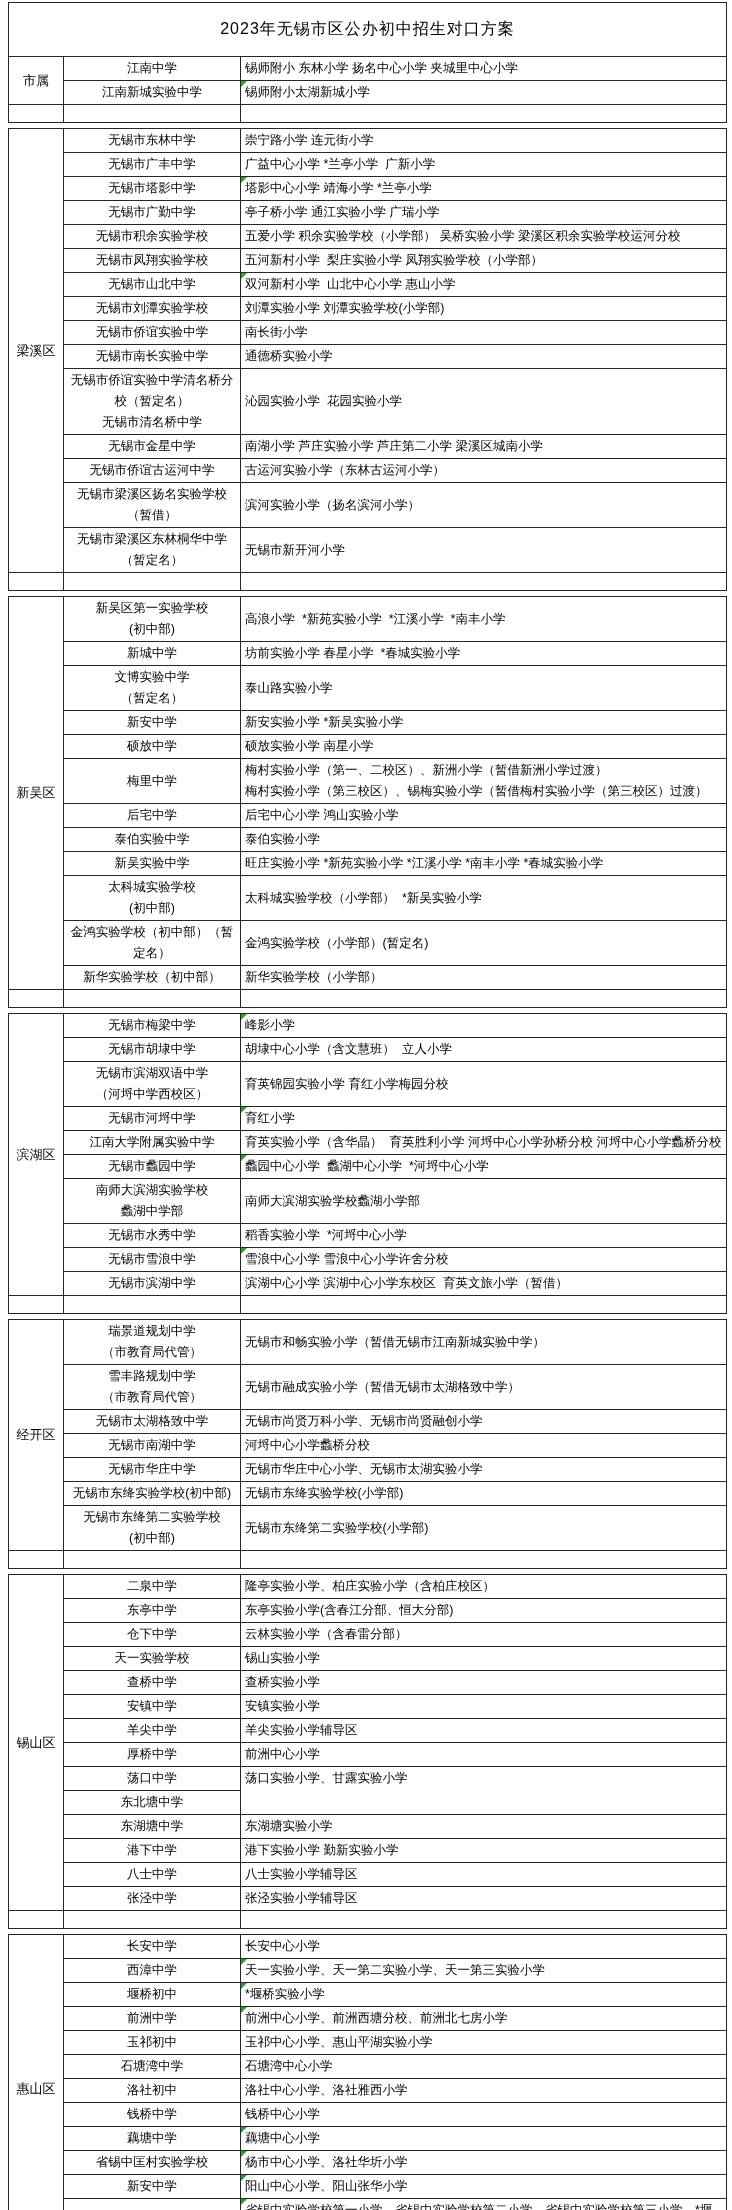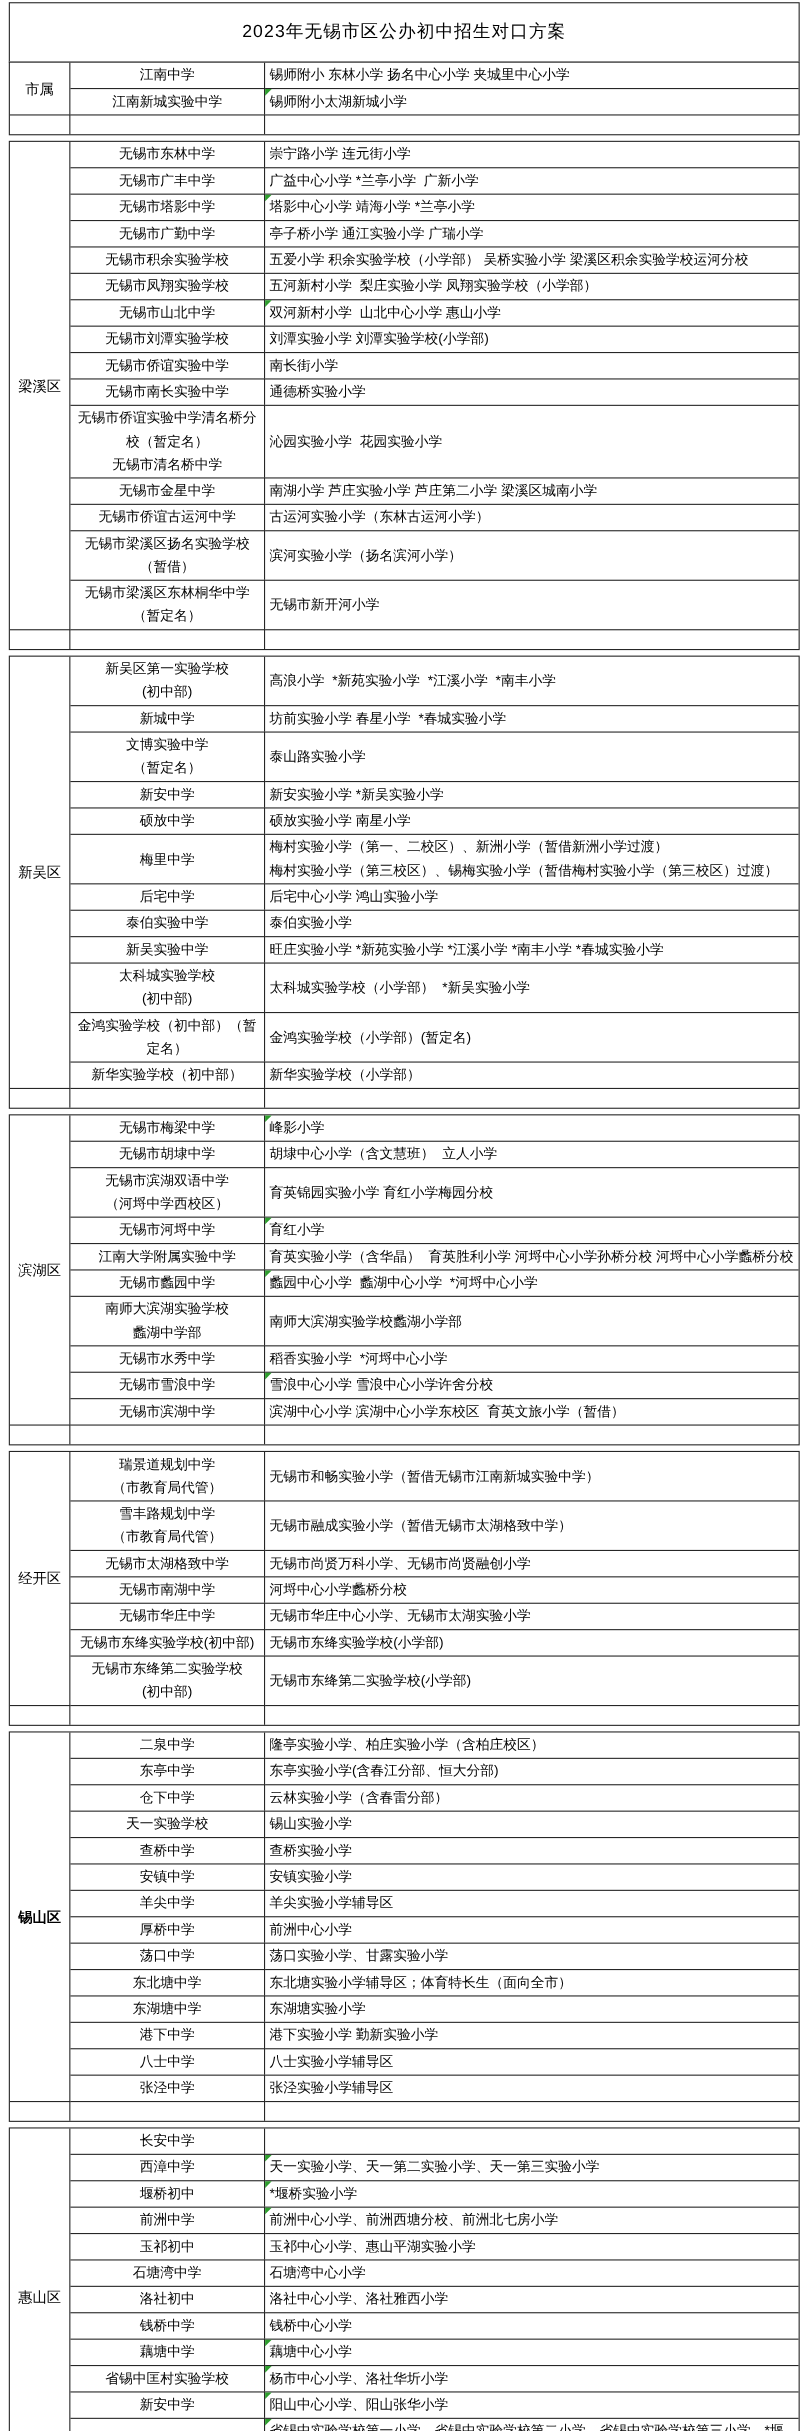--- a/index.html
+++ b/index.html
@@ -159,56 +159,56 @@
           <div class="cell mid">无锡市东绛实验学校(初中部)</div>
           <div class="cell pri">无锡市东绛实验学校(小学部)</div>
           <div class="cell mid">无锡市东绛第二实验学校
 (初中部)</div>
           <div class="cell pri">无锡市东绛第二实验学校(小学部)</div>
           <div class="cell empty stub"></div>
           <div class="cell empty mid2"></div>
           <div class="cell empty pri2"></div>
         </div>
         <div class="section gap">
-          <div class="d-cell" style="grid-row: span 14; font-weight: bold;">锡山区</div>
+          <div class="d-cell" style="grid-row: span 14;">锡山区</div>
           <div class="cell mid first">二泉中学</div>
           <div class="cell pri first">隆亭实验小学、柏庄实验小学（含柏庄校区）</div>
           <div class="cell mid">东亭中学</div>
           <div class="cell pri">东亭实验小学(含春江分部、恒大分部)</div>
           <div class="cell mid">仓下中学</div>
           <div class="cell pri">云林实验小学（含春雷分部）</div>
           <div class="cell mid">天一实验学校</div>
           <div class="cell pri">锡山实验小学</div>
           <div class="cell mid">查桥中学</div>
           <div class="cell pri">查桥实验小学</div>
           <div class="cell mid">安镇中学</div>
           <div class="cell pri">安镇实验小学</div>
           <div class="cell mid">羊尖中学</div>
           <div class="cell pri">羊尖实验小学辅导区</div>
           <div class="cell mid">厚桥中学</div>
           <div class="cell pri">前洲中心小学</div>
           <div class="cell mid">荡口中学</div>
           <div class="cell pri">荡口实验小学、甘露实验小学</div>
           <div class="cell mid">东北塘中学</div>
-          <div class="cell pri">东北塘实验小学辅导区；体育特长生（面向全市）</div>
           <div class="cell mid">东湖塘中学</div>
           <div class="cell pri">东湖塘实验小学</div>
           <div class="cell mid">港下中学</div>
           <div class="cell pri">港下实验小学 勤新实验小学</div>
           <div class="cell mid">八士中学</div>
           <div class="cell pri">八士实验小学辅导区</div>
           <div class="cell mid">张泾中学</div>
           <div class="cell pri">张泾实验小学辅导区</div>
           <div class="cell empty stub"></div>
           <div class="cell empty mid2"></div>
           <div class="cell empty pri2"></div>
         </div>
         <div class="section gap">
           <div class="d-cell" style="grid-row: span 12;">惠山区</div>
           <div class="cell mid first">长安中学</div>
+          <div class="cell pri first">长安中心小学</div>
           <div class="cell mid">西漳中学</div>
           <div class="cell pri marker">天一实验小学、天一第二实验小学、天一第三实验小学</div>
           <div class="cell mid">堰桥初中</div>
           <div class="cell pri marker">*堰桥实验小学</div>
           <div class="cell mid">前洲中学</div>
           <div class="cell pri marker">前洲中心小学、前洲西塘分校、前洲北七房小学</div>
           <div class="cell mid">玉祁初中</div>
           <div class="cell pri">玉祁中心小学、惠山平湖实验小学</div>
           <div class="cell mid">石塘湾中学</div>
           <div class="cell pri">石塘湾中心小学</div>

